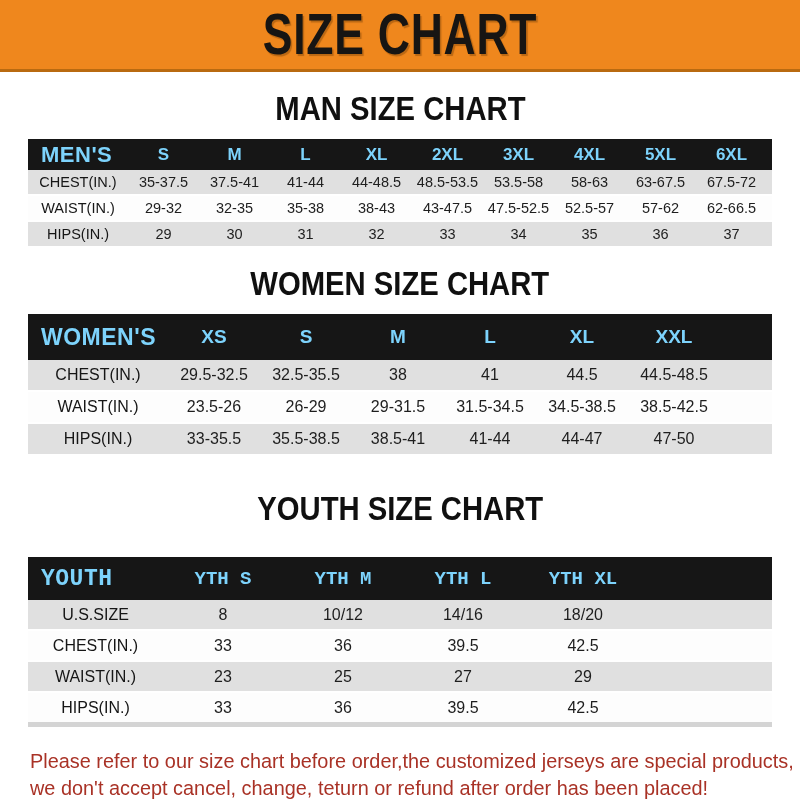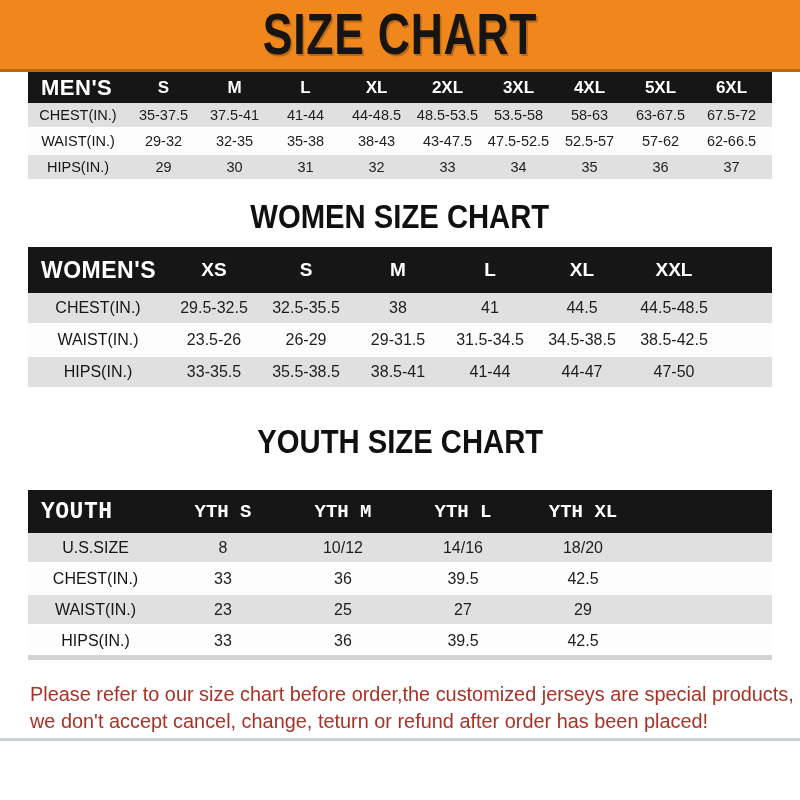--- a/index.html
+++ b/index.html
@@ -30,21 +30,21 @@
     transform:scaleX(0.86);letter-spacing:0px;white-space:nowrap;
   }
   .sec0 .section-title{margin:16px 0 11px;}
   .sec1 .section-title{margin:15px 0 11px;}
   .sec2 .section-title{margin:32px 0 29px;}
   
   table.size-table{
     width:744px;margin:0 auto;border-collapse:collapse;table-layout:fixed;
   }
   th{
-    background:var(--header-bg,#161616);color:#ffffff;font-weight:700;
+    background:var(--header-bg,#161616);color:#7dd3fc;font-weight:700;
     text-align:center;padding:0;white-space:nowrap;overflow:hidden;
   }
   th.hlabel{text-align:left;padding-left:13px;letter-spacing:0.5px;}
   td{
     text-align:center;color:#1e1e1e;padding:0 2px;white-space:nowrap;
     border-bottom:2px solid #ffffff;overflow:hidden;
   }
   td.rlabel{color:#161616;}
   tr.stripe-a td{background:var(--stripe,#e0e0e0);}
   tr.stripe-b td{background:#fdfdfd;}
@@ -74,20 +74,21 @@
 </style>
 </head>
 <body>
 
 <header class="banner">
   <span class="banner-text">SIZE CHART</span>
 </header>
 
 <main id="sections">
     <section class="sec0">
+      <h2 class="section-title"><span class="tt">MAN SIZE CHART</span></h2>
       <table class="size-table t0">
         <colgroup>
           <col style="width: 100px;">
           <col style="width: 71px;">
           <col style="width: 71px;">
           <col style="width: 71px;">
           <col style="width: 71px;">
           <col style="width: 71px;">
           <col style="width: 71px;">
           <col style="width: 71px;">

